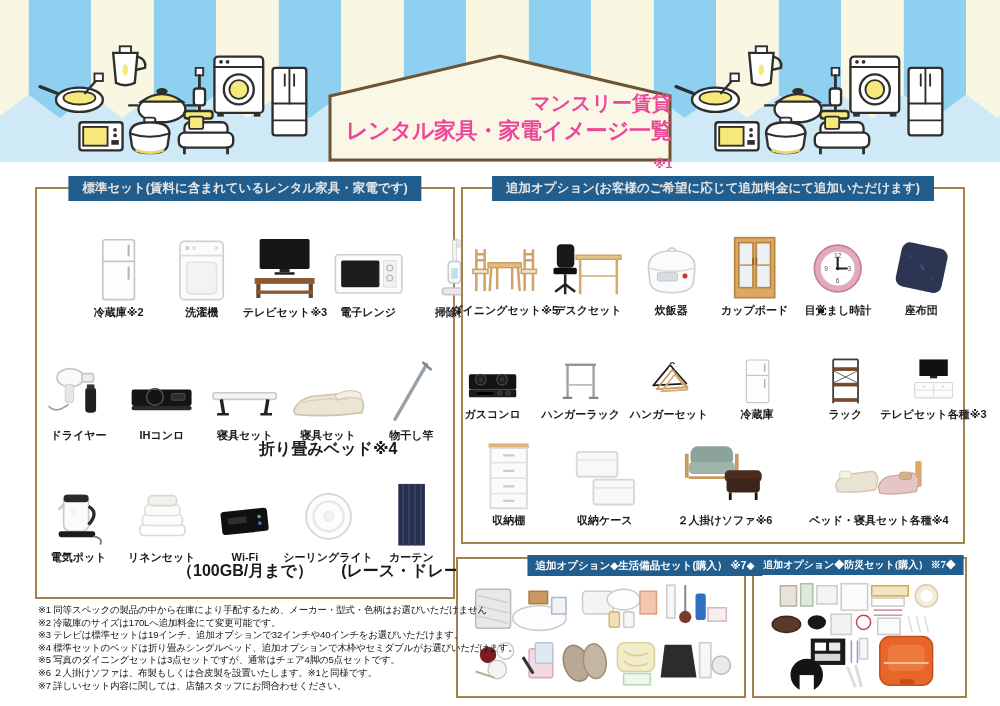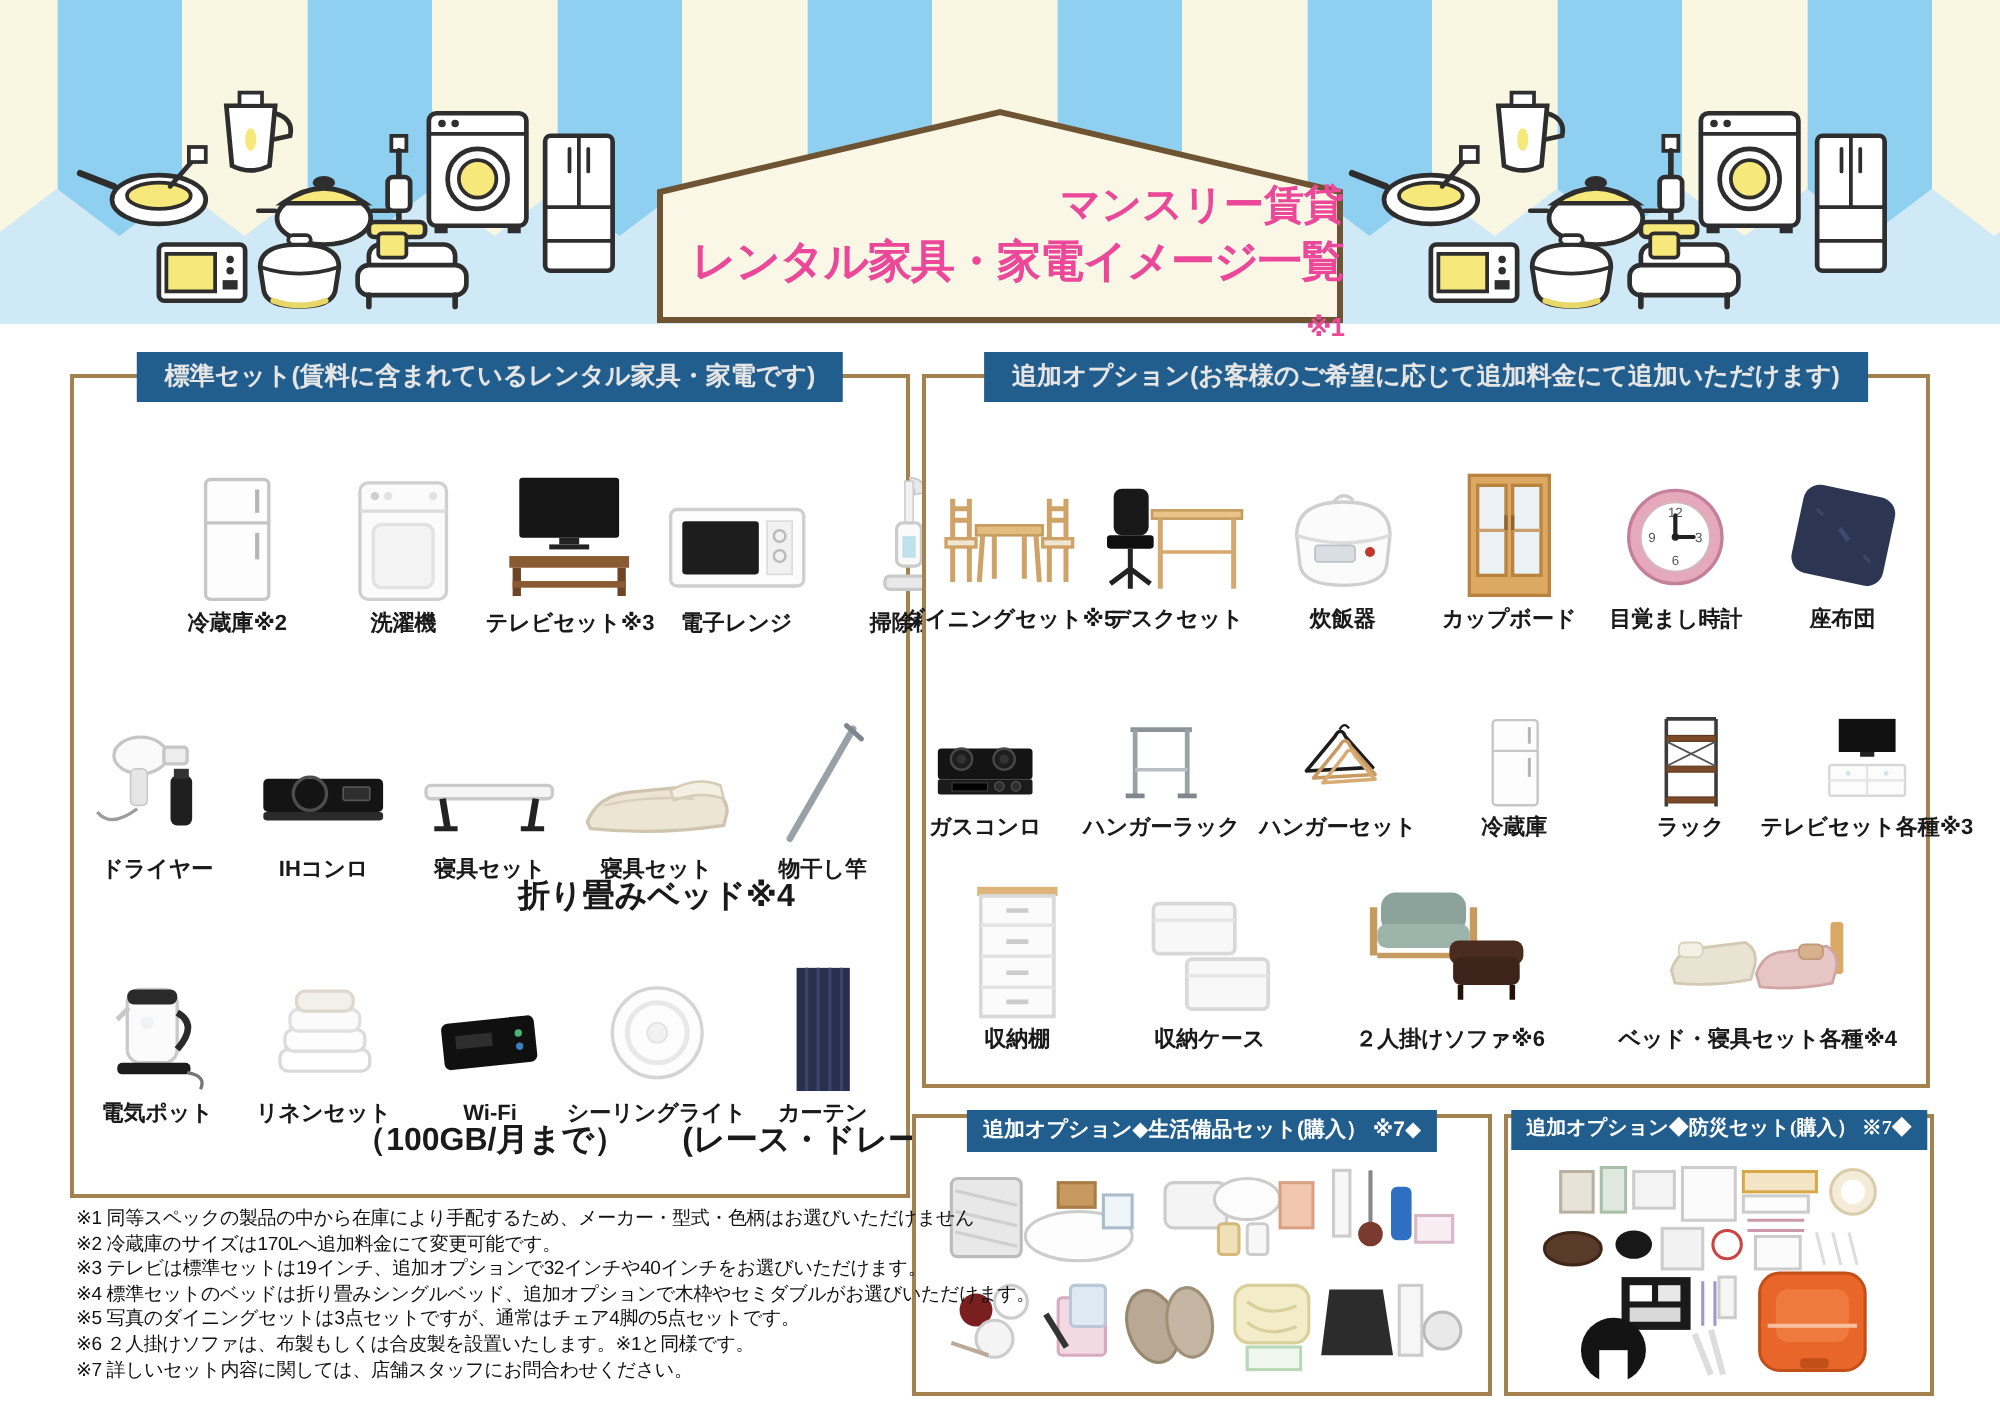--- a/index.html
+++ b/index.html
@@ -52,21 +52,21 @@
   [data-grid="optional"] .item-row:nth-child(3) .item-cell:nth-child(2){flex:1.05;}
   [data-grid="optional"] .item-row:nth-child(3) .item-cell:nth-child(3){flex:1.45;}
   [data-grid="optional"] .item-row:nth-child(3) .item-cell:nth-child(4){flex:1.75;}
   
   .purchase-box{position:absolute;background:#fff;border:2px solid #a3824f;}
   #box-seikatsu{left:456px;top:557px;width:286px;height:137px;}
   #box-bousai{left:752px;top:557px;width:211px;height:137px;font-family:Liberation Serif, serif;}
   .box-tab{position:absolute;top:-4px;left:50%;transform:translateX(-50%);
     background:#215e8e;color:#fff;font-weight:bold;line-height:1;
     padding:5px 8px;white-space:nowrap;z-index:6;}
-  #box-seikatsu .box-tab{font-size:10.5px;}
+  #box-seikatsu .box-tab{font-size:10.5px;margin-left:44px;}
   #box-bousai .box-tab{font-size:10px;}
   .photo-wide{position:absolute;left:4px;right:4px;top:20px;bottom:4px;}
   .photo-wide svg{width:100%;height:100%;}
   
   #footnotes{position:absolute;left:38px;top:604px;width:430px;}
   .footnote{font-size:9.5px;font-weight:normal;line-height:12.6px;color:#111;white-space:nowrap;letter-spacing:-0.2px;}
 </style>
 </head>
 <body>
 

